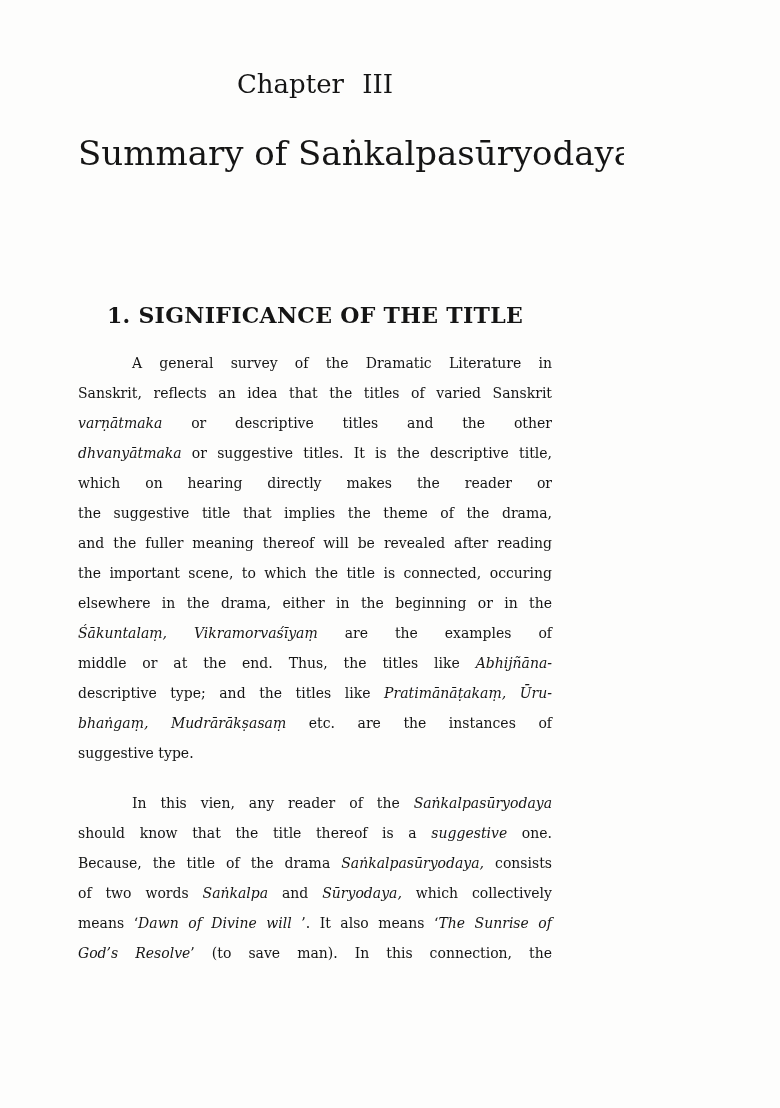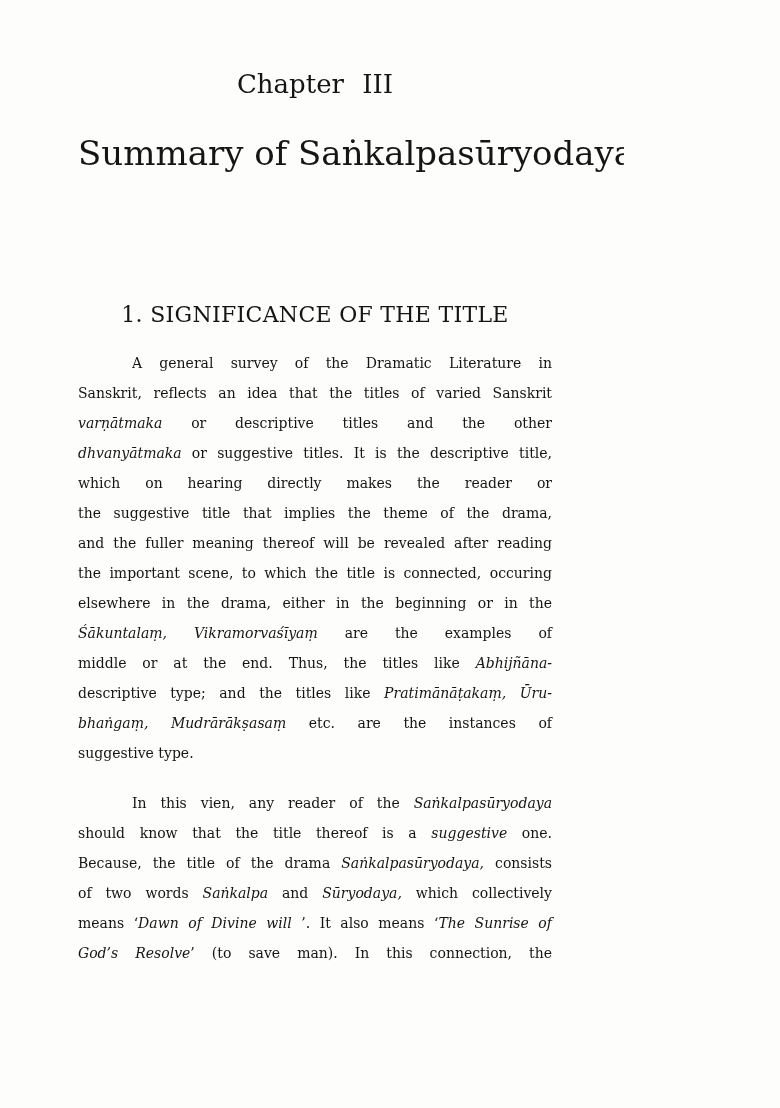--- a/index.html
+++ b/index.html
@@ -30,21 +30,21 @@
   }
   .title {
     text-align: right;
     font-size: 34px;
     line-height: 42px;
     margin-top: 34px;
     white-space: nowrap;
   }
   .section {
     text-align: center;
-    font-weight: normal;
+    font-weight: bold;
     font-size: 22px;
     line-height: 26px;
     letter-spacing: 0.3px;
     margin-top: 128px;
   }
   .body {
     margin-top: 20px;
     font-size: 14px;
     line-height: 30px;
   }

